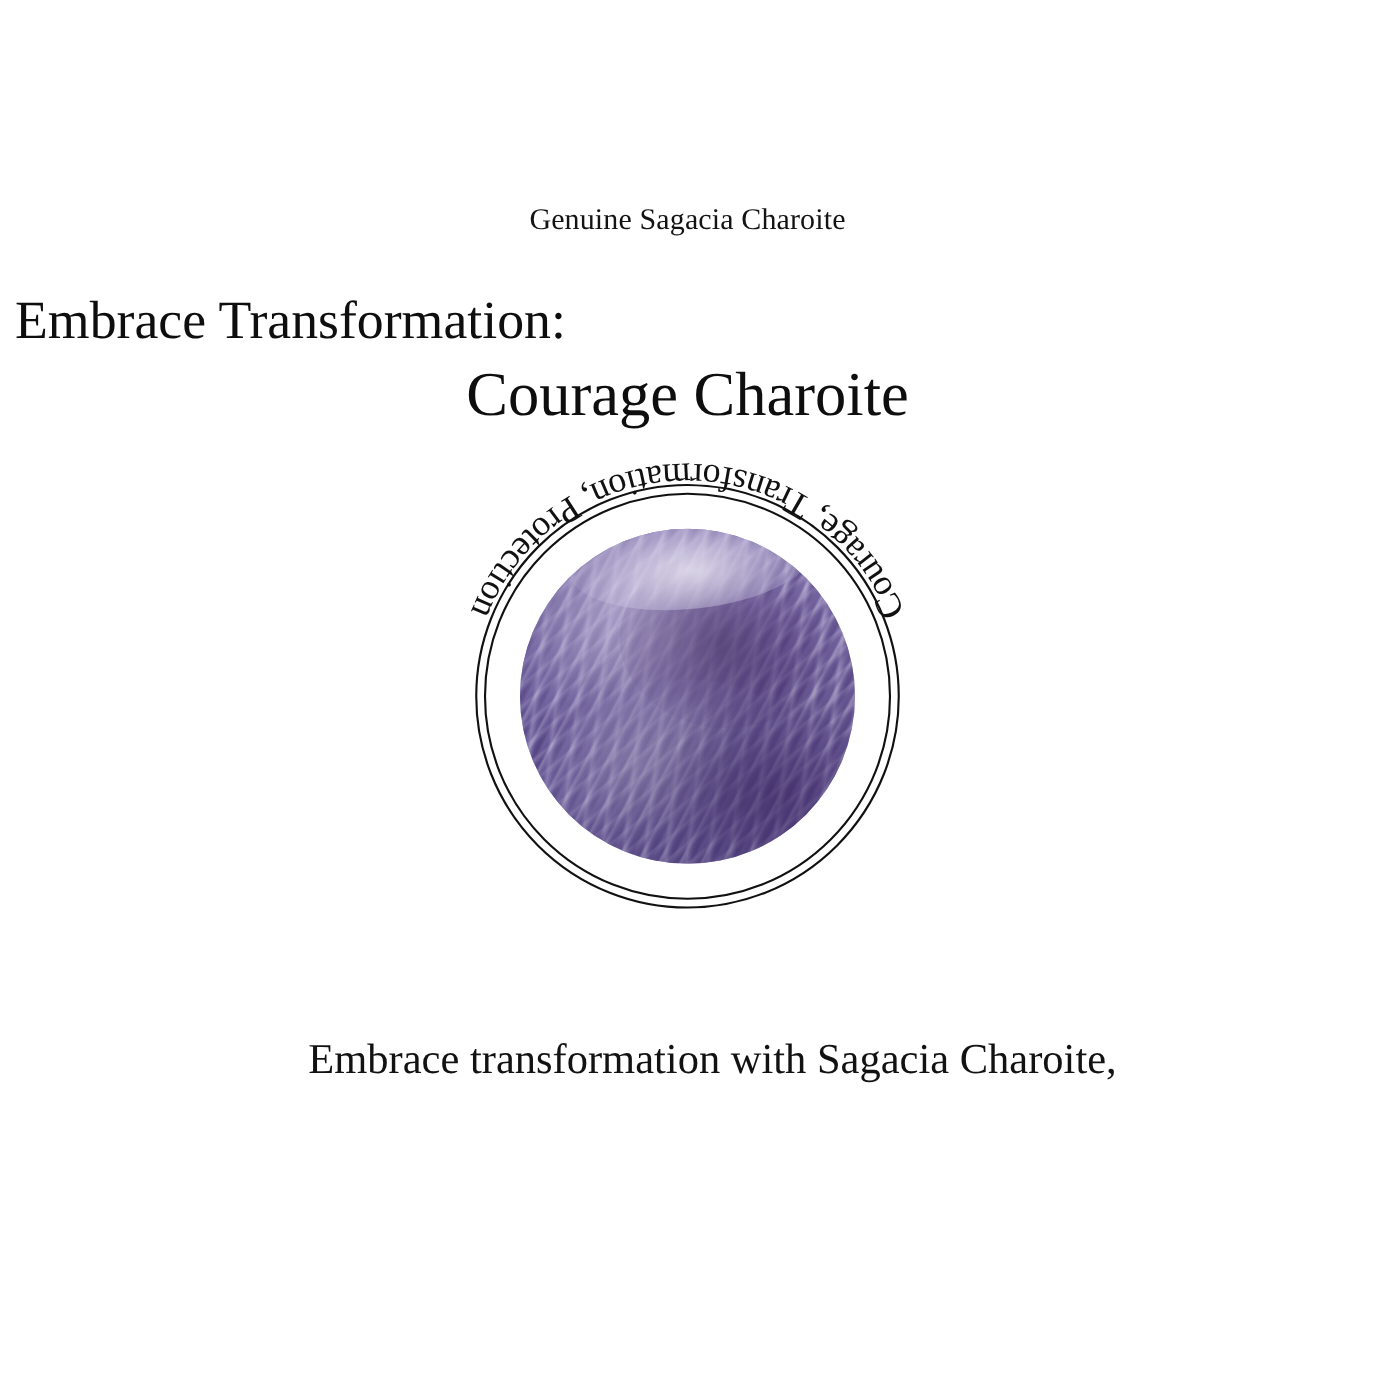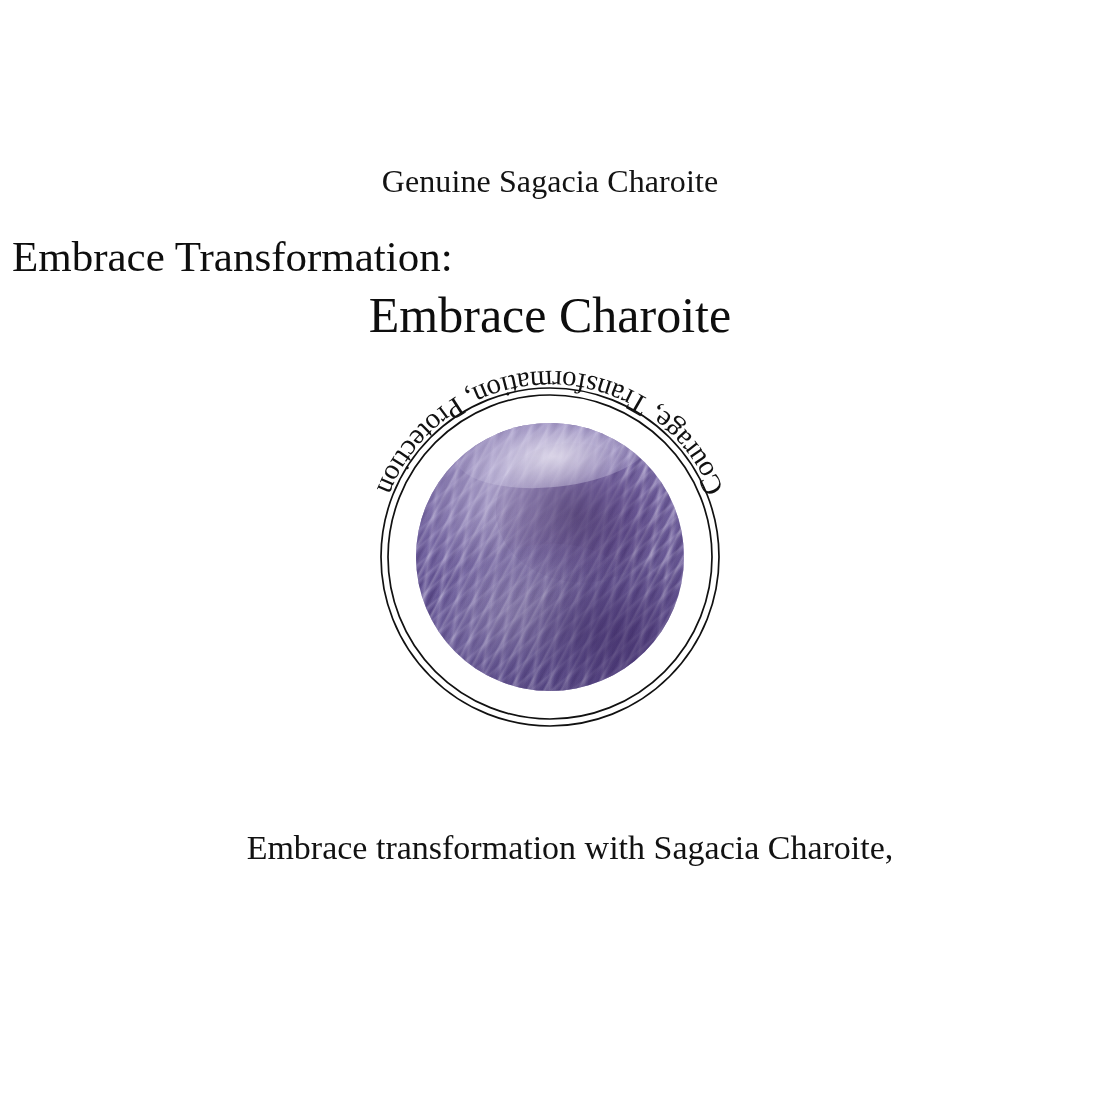--- a/index.html
+++ b/index.html
@@ -22,21 +22,21 @@
     background: #ffffff;
   }
 
   
   .eyebrow {
     position: absolute;
     top: 163px;
     left: 0;
     width: 1100px;
     text-align: center;
-    font-size: 32px;
+    font-size: 24px;
     line-height: 1.15;
     letter-spacing: 0.1px;
     color: #131313;
     font-weight: 400;
   }
 
   .headline-1 {
     position: absolute;
     top: 234px;
     left: 0;
@@ -223,21 +223,21 @@
 </style>
 </head>
 <body>
 
 <div class="card">
 
   <div class="eyebrow">Genuine Sagacia Charoite</div>
 
   <div class="headline-1">Embrace Transformation:</div>
 
-  <div class="headline-2">Embrace Charoite</div>
+  <div class="headline-2">Courage Charoite</div>
 
   <div class="emblem">
 
     <div class="gem-wrap">
       <div class="gem-base"></div>
       <div class="gem-fibre-a"></div>
       <div class="gem-fibre-b"></div>
       <div class="gem-fibre-c"></div>
       <div class="gem-swirl-1"></div>
       <div class="gem-swirl-2"></div>

